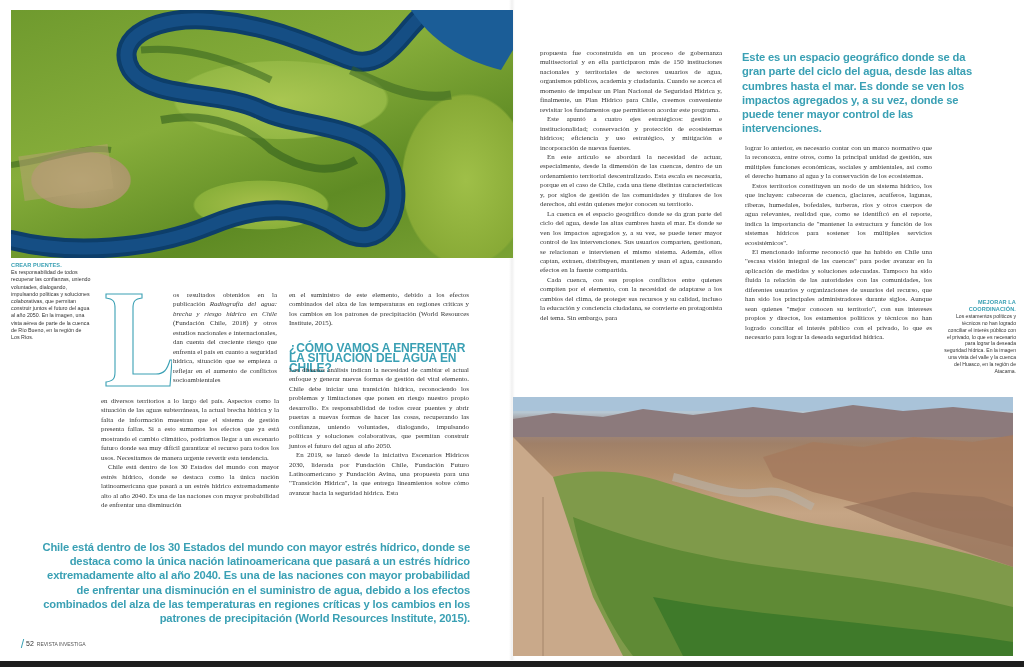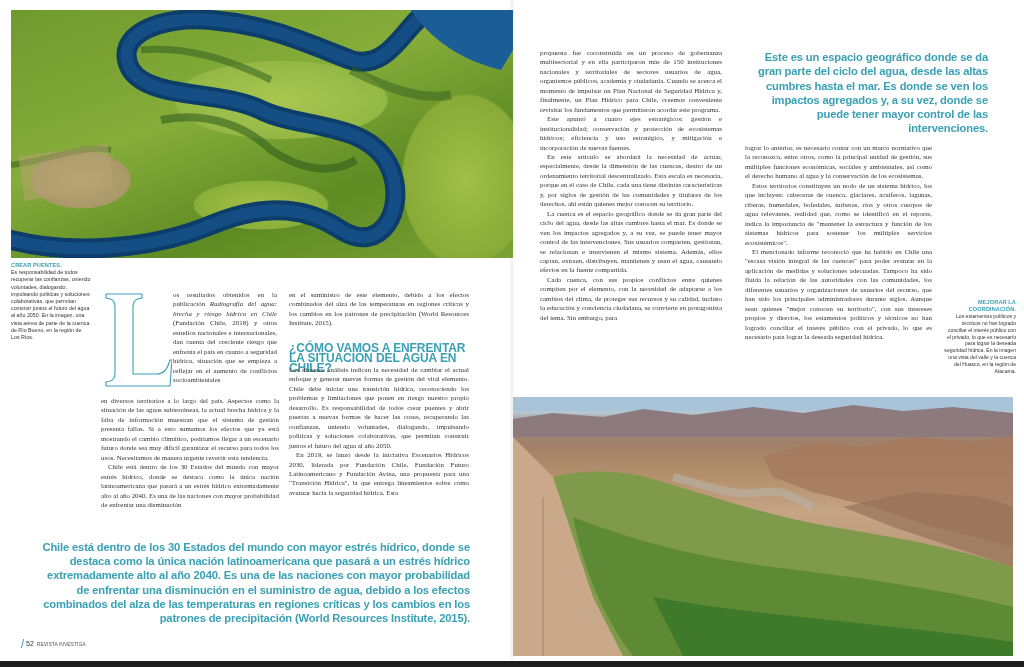--- a/index.html
+++ b/index.html
@@ -59,21 +59,21 @@
 
     .folio { position: absolute; left: 22px; top: 639px; font-family: "Liberation Sans", sans-serif; font-size: 5px; color: #555; display: flex; align-items: center; gap: 3px; }
     .folio-num { font-size: 7px; color: #333; }
     .folio-slash { display: inline-block; width: 1px; height: 9px; background: #3aa0b4; transform: skewX(-15deg); }
 
     .col-3a { left: 540px; top: 48px; width: 182px; }
     .col-4a { left: 745px; top: 143px; width: 187px; }
 
     .pullquote-right { position: absolute; left: 742px; top: 50px; width: 246px;
       font-family: "Liberation Sans", sans-serif; font-weight: bold; font-size: 11.2px; line-height: 14.3px;
-      color: #3aa0b4; text-align: right; letter-spacing: -0.15px; }
+      color: #3aa0b4; letter-spacing: -0.15px; }
 
     .caption-right { position: absolute; left: 944px; top: 299px; width: 72px; text-align: right;
       font-family: "Liberation Sans", sans-serif; font-size: 5.1px; line-height: 6.9px; color: #333; }
     .caption-right .caption-title { display: block; }
   </style>
 </head>
 <body>
 
 <div class="page page-left"></div>
 <div class="page page-right"></div>

